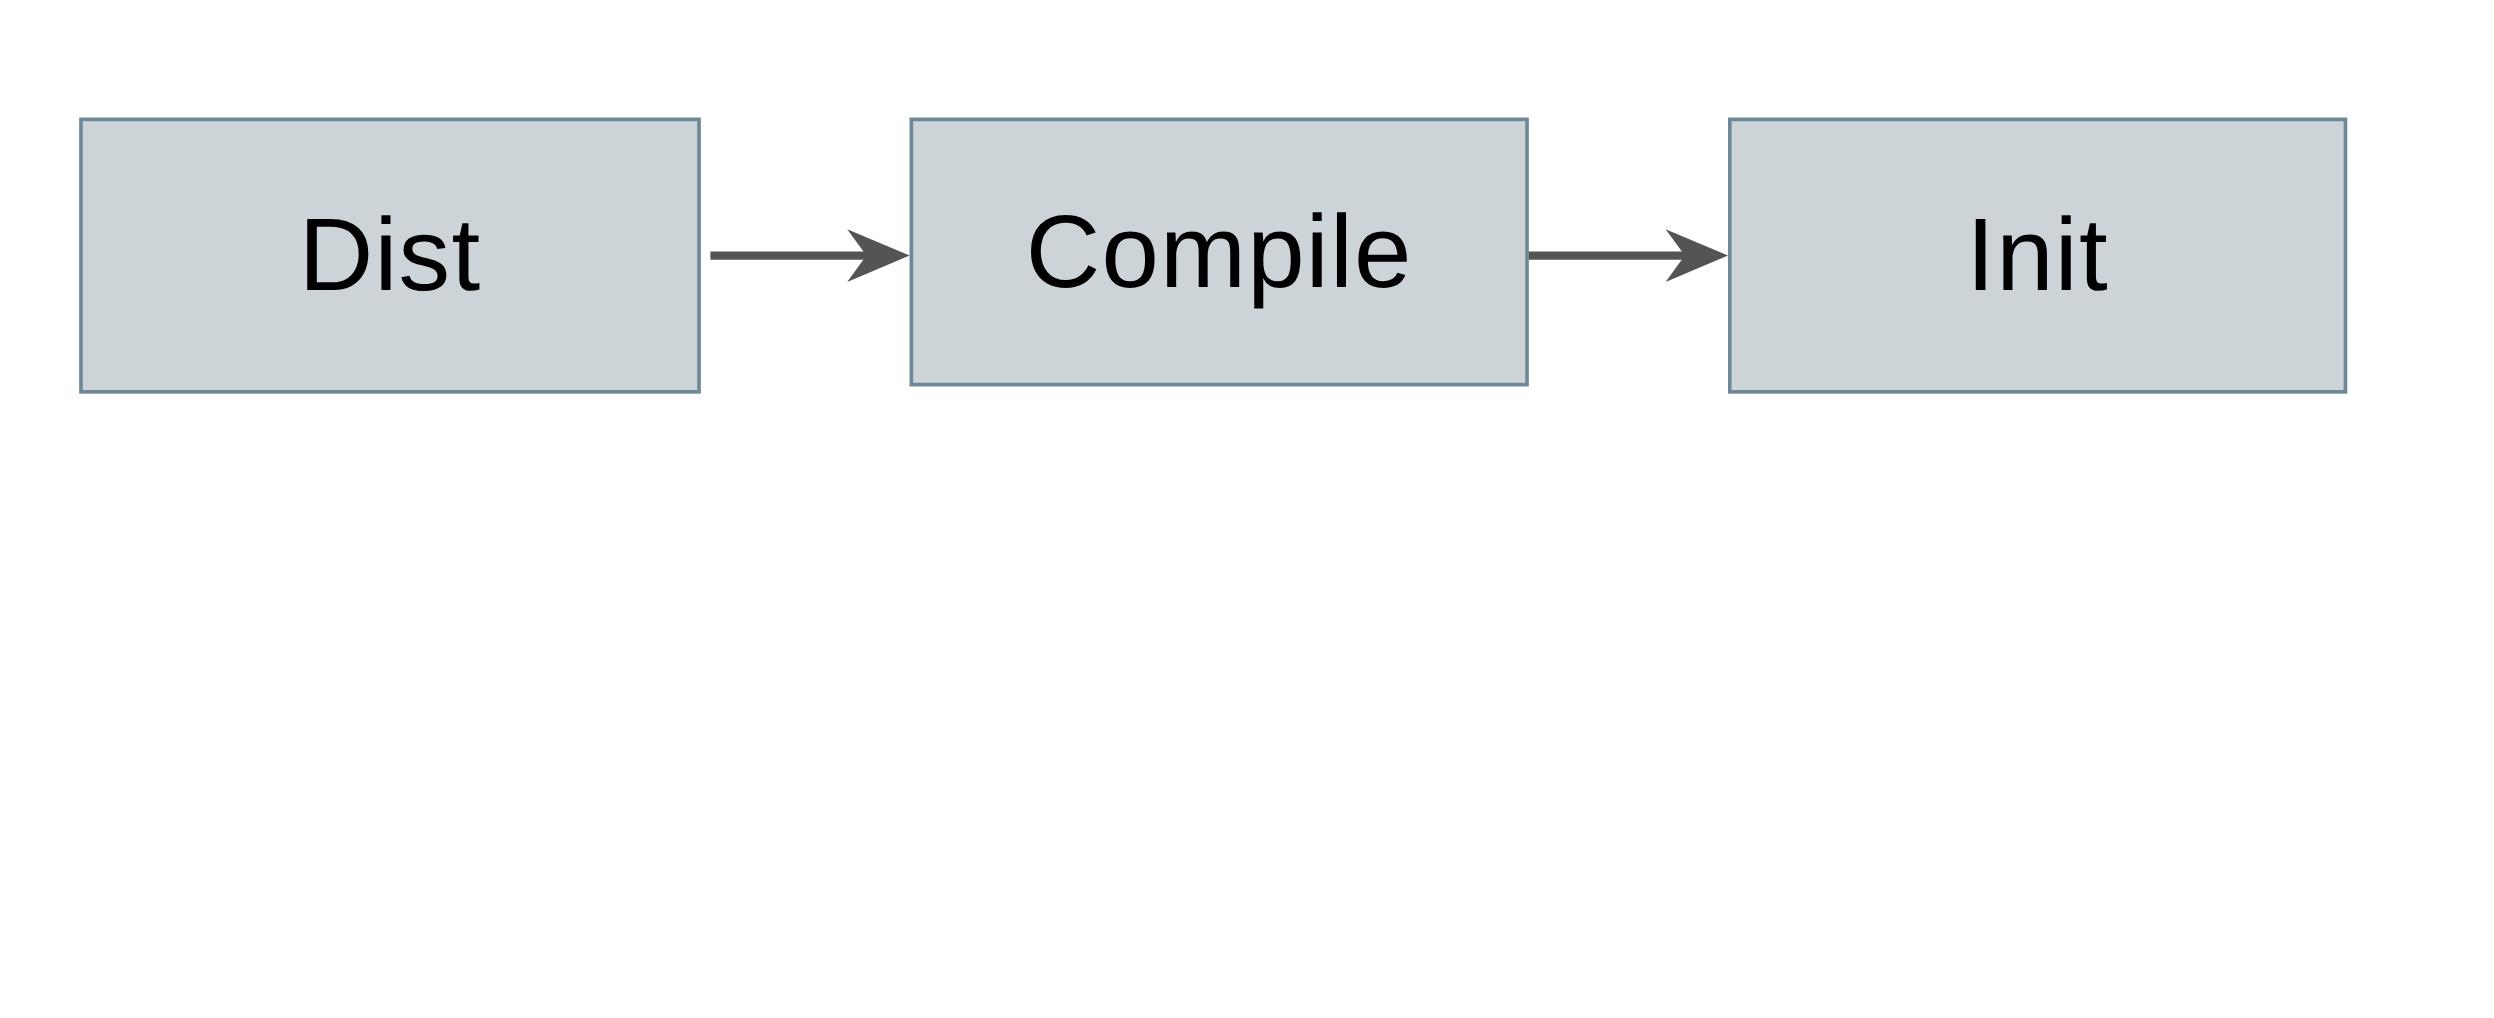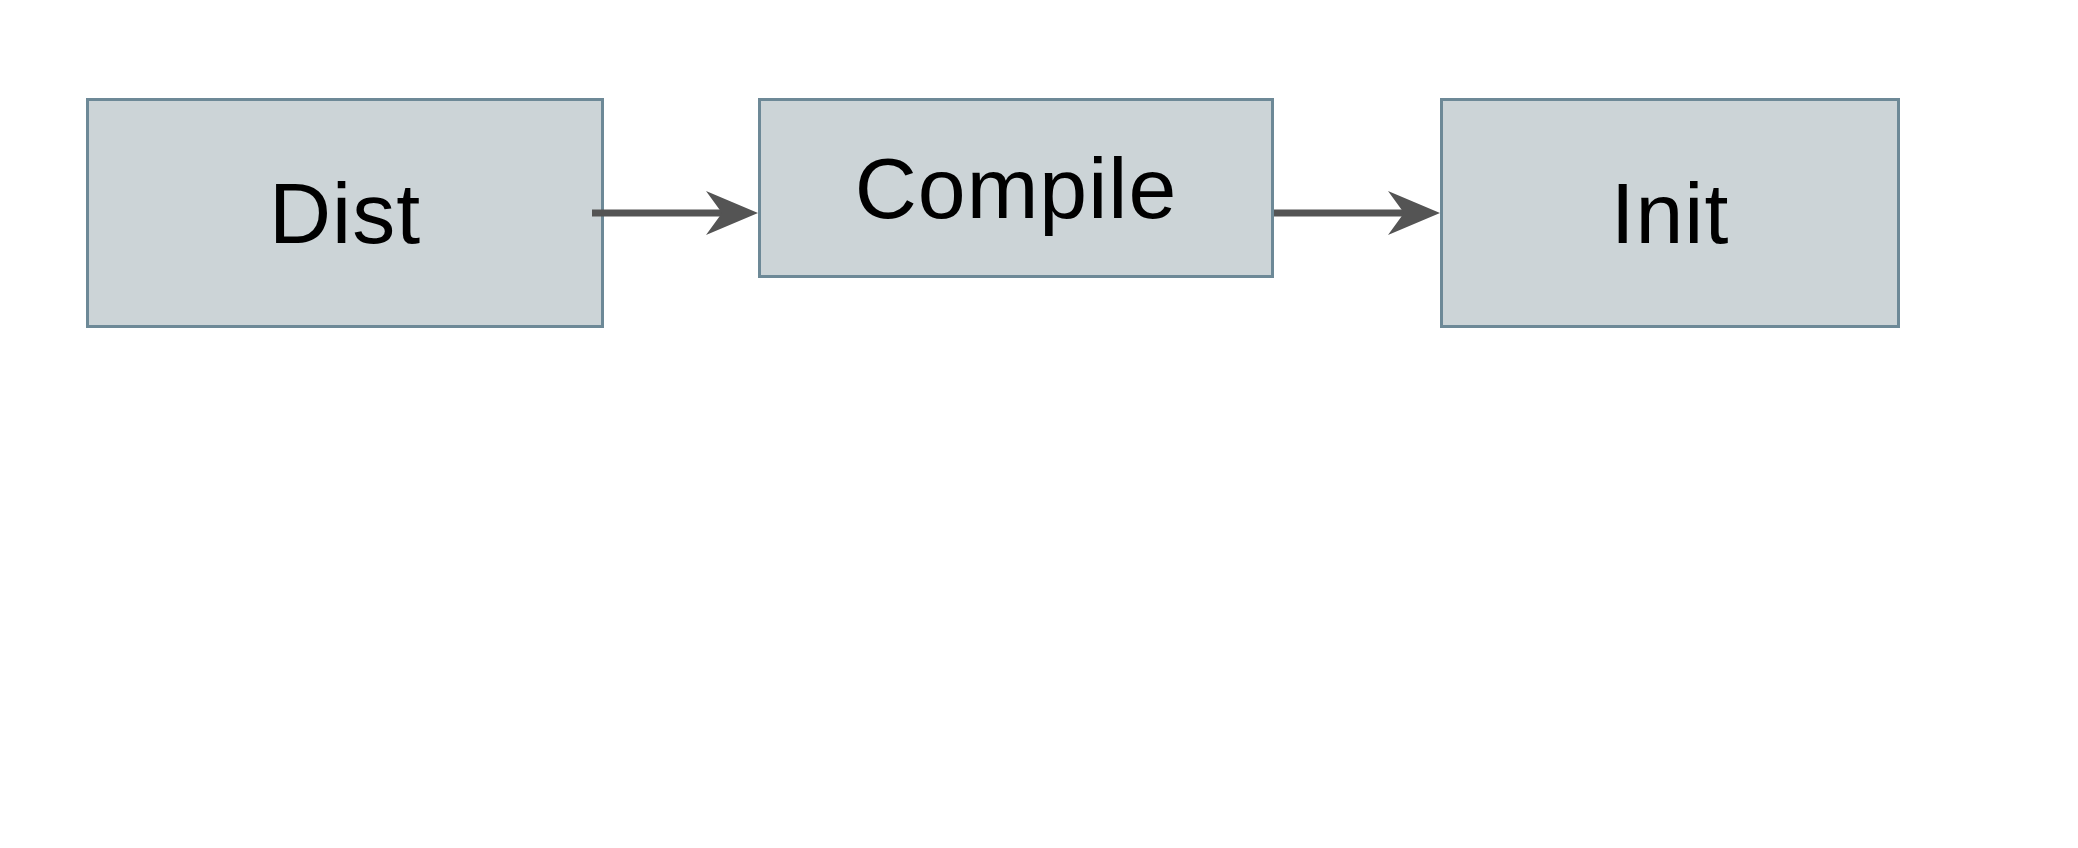--- a/index.html
+++ b/index.html
@@ -45,29 +45,29 @@
   .edge polygon {
     fill: #545454;
     stroke: none;
   }
 </style>
 </head>
 <body>
 
 <div class="canvas">
 
-  <div class="node" style="left:86px; top:98px; width:518px; height:230px;">
+  <div class="node" style="left:66px; top:98px; width:518px; height:230px;">
     <span class="node-label">Dist</span>
   </div>
 
-  <div class="node" style="left:758px; top:98px; width:516px; height:180px;text-align:right;">
+  <div class="node" style="left:758px; top:98px; width:516px; height:224px;text-align:right;">
     <span class="node-label">Compile</span>
   </div>
 
-  <div class="node" style="left:1440px; top:98px; width:460px; height:230px;">
+  <div class="node" style="left:1440px; top:98px; width:516px; height:230px;">
     <span class="node-label">Init</span>
   </div>
 
 
   <svg class="edge" style="left:592px; top:189px;" width="166" height="48" viewBox="0 0 166 48">
     <line x1="0" y1="24" x2="131" y2="24"></line>
     <polygon points="166,24 114,2 130,24 114,46"></polygon>
   </svg>
 
   <svg class="edge" style="left:1274px; top:189px;" width="166" height="48" viewBox="0 0 166 48">

